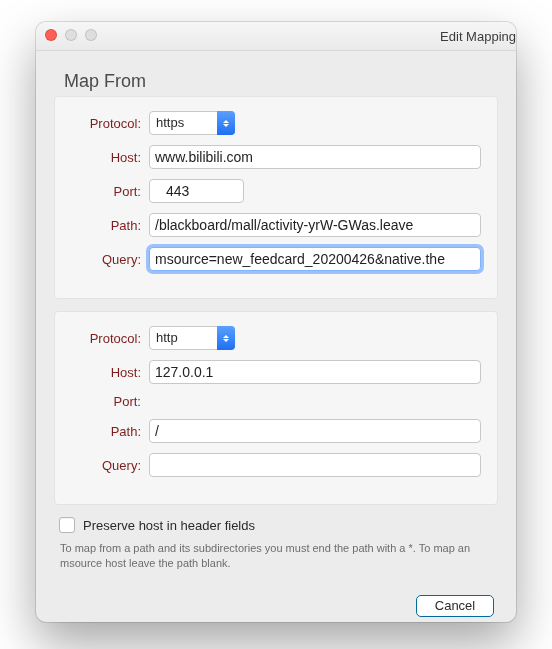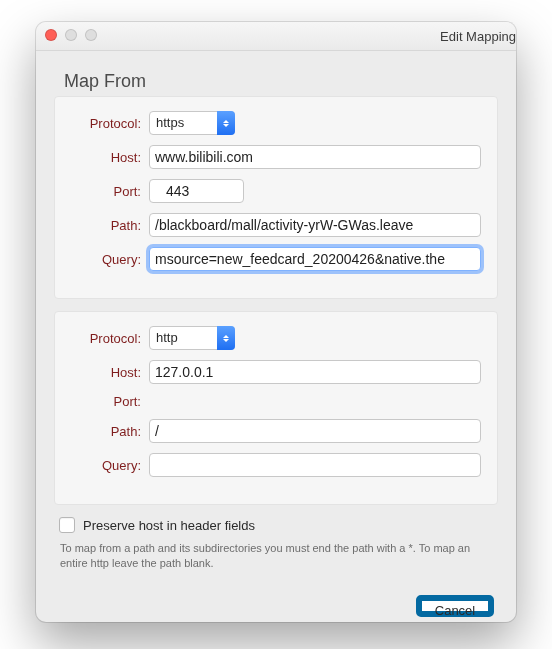--- a/index.html
+++ b/index.html
@@ -165,21 +165,21 @@
     min-width: 78px;
     height: 22px;
     line-height: 20px;
     text-align: center;
     font-size: 13px;
     border-radius: 5px;
     box-sizing: border-box;
   }
   .btn.secondary {
     background: #ffffff;
-    border: 6px solid #0369a1;
+    border: 1px solid #0369a1;
     color: #2a2a2a;
   }
   .btn.primary {
     background: linear-gradient(#5aa0ff, #1f6ff2);
     border: 1px solid #1a63da;
     color: #ffffff;
   }
 </style>
 </head>
 <body>
@@ -259,21 +259,21 @@
         <div class="text-input"></div>
       </div>
 
     </div>
 
     <div class="check-row">
       <div class="checkbox"></div>
       <div>Preserve host in header fields</div>
     </div>
 
-    <div class="help">To map from a path and its subdirectories you must end the path with a *. To map an entire http leave the path blank.</div>
+    <div class="help">To map from a path and its subdirectories you must end the path with a *. To map an msource host leave the path blank.</div>
 
     <div class="buttons">
       <div class="btn secondary">Cancel</div>
     </div>
 
   </div>
 
 </div>
 
 </body></html>

